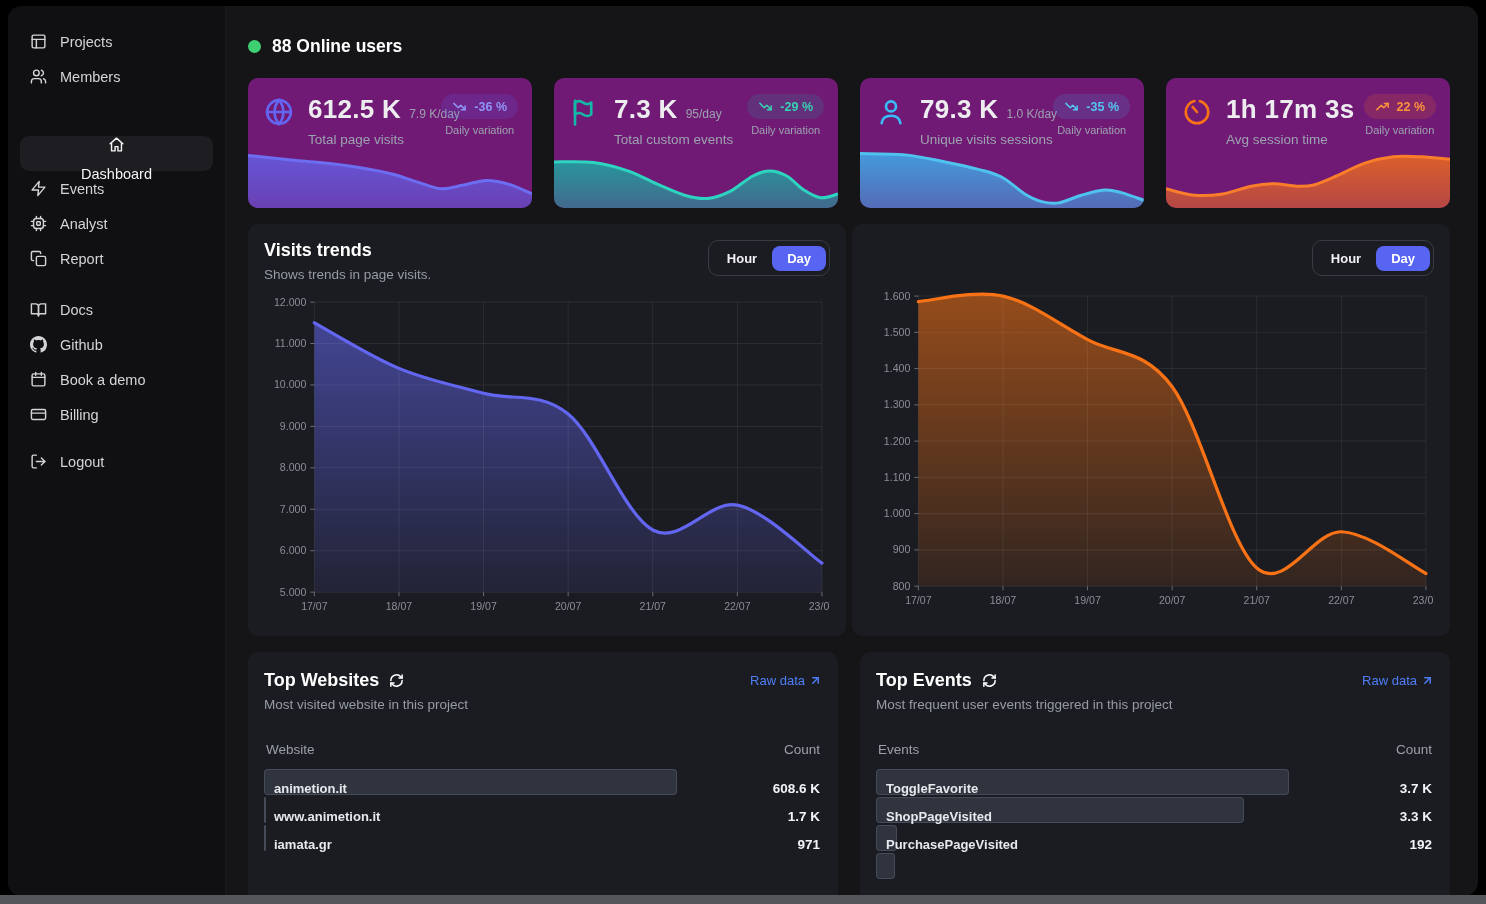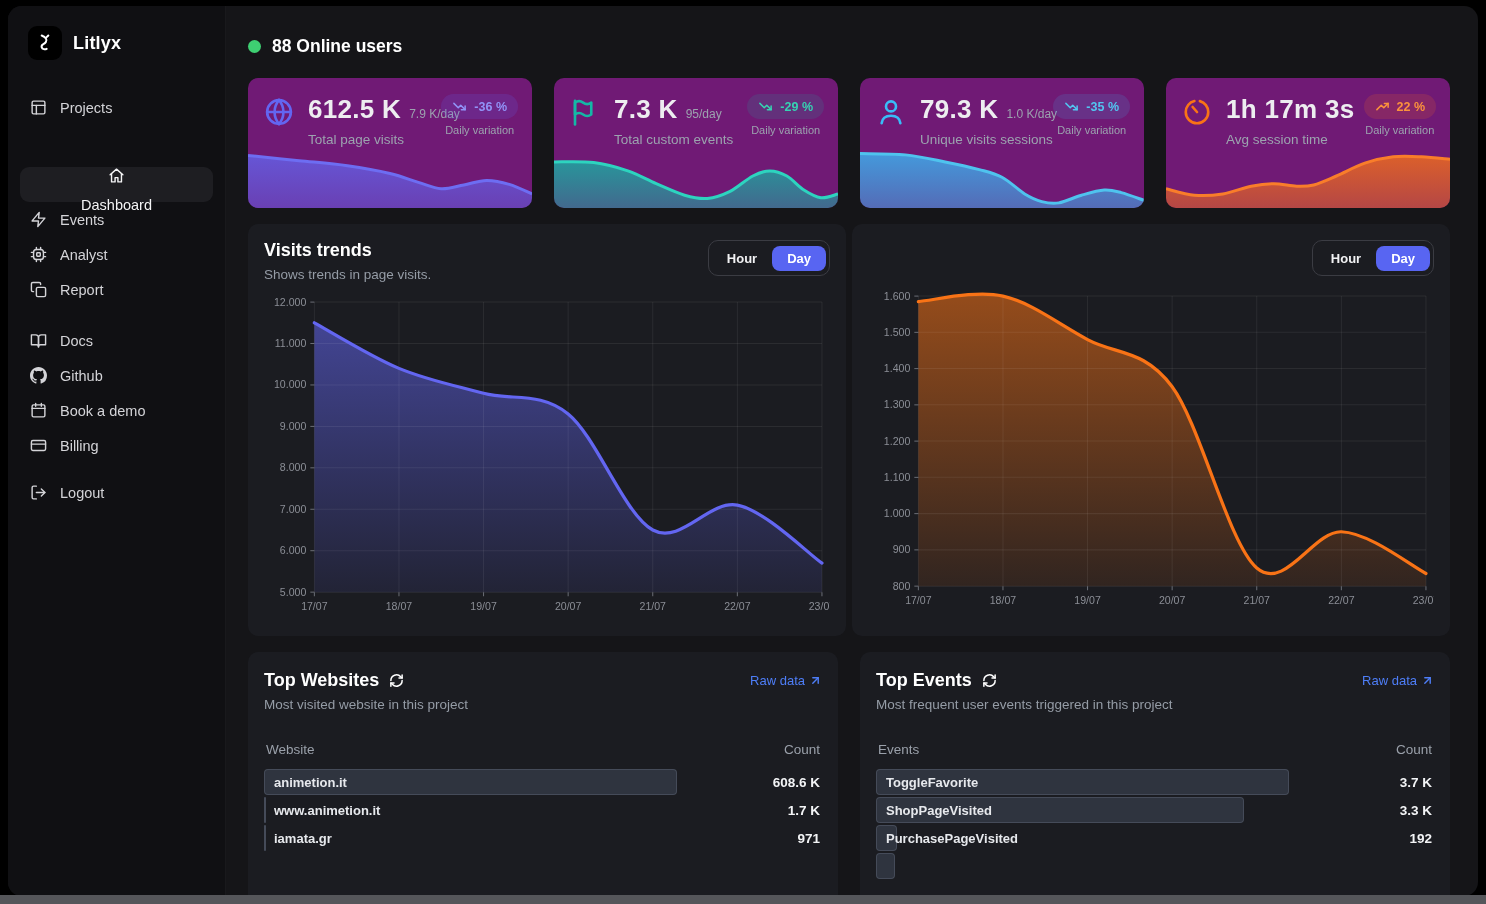--- a/index.html
+++ b/index.html
@@ -58,52 +58,52 @@
   .chart-svg { display:block; width:100%; height:auto; margin-top:8px; }
   .grid-line { stroke:rgba(255,255,255,0.07); stroke-width:1; }
   .tick-label { fill:#8b8e96; font-size:10.5px; font-family:"Liberation Sans",sans-serif; }
 
   .tables-row { display:grid; grid-template-columns:1fr 1fr; gap:22px; margin-top:16px; }
   .table-panel { background:#1b1c21; border-radius:10px; padding:18px 16px; height:260px; }
   .rawlink { margin-left:auto; color:#4e7ef8; font-size:13px; font-weight:normal;
     display:flex; align-items:center; gap:4px; cursor:pointer; margin-top:3px; }
   .thead { display:flex; justify-content:space-between; color:#9aa0aa; font-size:13.5px;
     margin-top:30px; margin-bottom:11px; padding:0 2px; }
-  .trow { position:relative; height:28px; display:flex; align-items:center; margin-bottom:0; }
+  .trow { position:relative; height:28px; display:flex; align-items:flex-end; margin-bottom:0; }
   .rowbar { position:absolute; left:0; top:1px; height:26px; border-radius:4px;
     background:rgba(90,102,126,0.32); border:1px solid rgba(148,163,184,0.22); }
   .rowlabel { position:relative; z-index:1; color:#e7e9ed; font-size:13px; font-weight:bold;
     padding-left:10px; }
   .rowcount { position:relative; z-index:1; margin-left:auto; color:#f3f4f6; font-size:13.5px;
     font-weight:bold; padding-right:2px; }
   .refresh-btn { cursor:pointer; display:inline-flex; color:#fff; }
 </style>
 </head>
 <body>
 
 <div class="window">
 
   <aside class="sidebar">
-    <div class="logo-row">
-      <div class="logo-mark">
-        <svg width="20" height="20" viewBox="0 0 24 24" fill="none" stroke="#fff" stroke-width="2.4" stroke-linecap="round" stroke-linejoin="round">
-            <path d="M8 3c5 2 7 5 5 8s-6 2-5 6c.7 2.6 4 3 6 2"></path>
-            <path d="M14 5l2-2"></path>
-          </svg>
-      </div>
-      <span class="logo-name">Litlyx</span>
-    </div>
 
     <div class="side-item">
       <svg width="17" height="17" viewBox="0 0 24 24" fill="none" stroke="currentColor" stroke-width="2" stroke-linecap="round" stroke-linejoin="round">
           <rect x="3" y="3" width="18" height="18" rx="2"></rect>
           <path d="M3 9h18"></path>
           <path d="M9 21V9"></path>
         </svg>
       <span>Projects</span>
+    </div>
+    <div class="side-item">
+      <svg width="17" height="17" viewBox="0 0 24 24" fill="none" stroke="currentColor" stroke-width="2" stroke-linecap="round" stroke-linejoin="round">
+          <path d="M16 21v-2a4 4 0 0 0-4-4H6a4 4 0 0 0-4 4v2"></path>
+          <circle cx="9" cy="7" r="4"></circle>
+          <path d="M22 21v-2a4 4 0 0 0-3-3.87"></path>
+          <path d="M16 3.13a4 4 0 0 1 0 7.75"></path>
+        </svg>
+      <span>Members</span>
     </div>
 
     <div class="spacer-a"></div>
 
     <div class="side-item active">
       <svg width="17" height="17" viewBox="0 0 24 24" fill="none" stroke="currentColor" stroke-width="2" stroke-linecap="round" stroke-linejoin="round">
           <path d="M3 11l9-8 9 8"></path>
           <path d="M5 9.5V21h5v-6h4v6h5V9.5"></path>
         </svg>
       <span>Dashboard</span>

